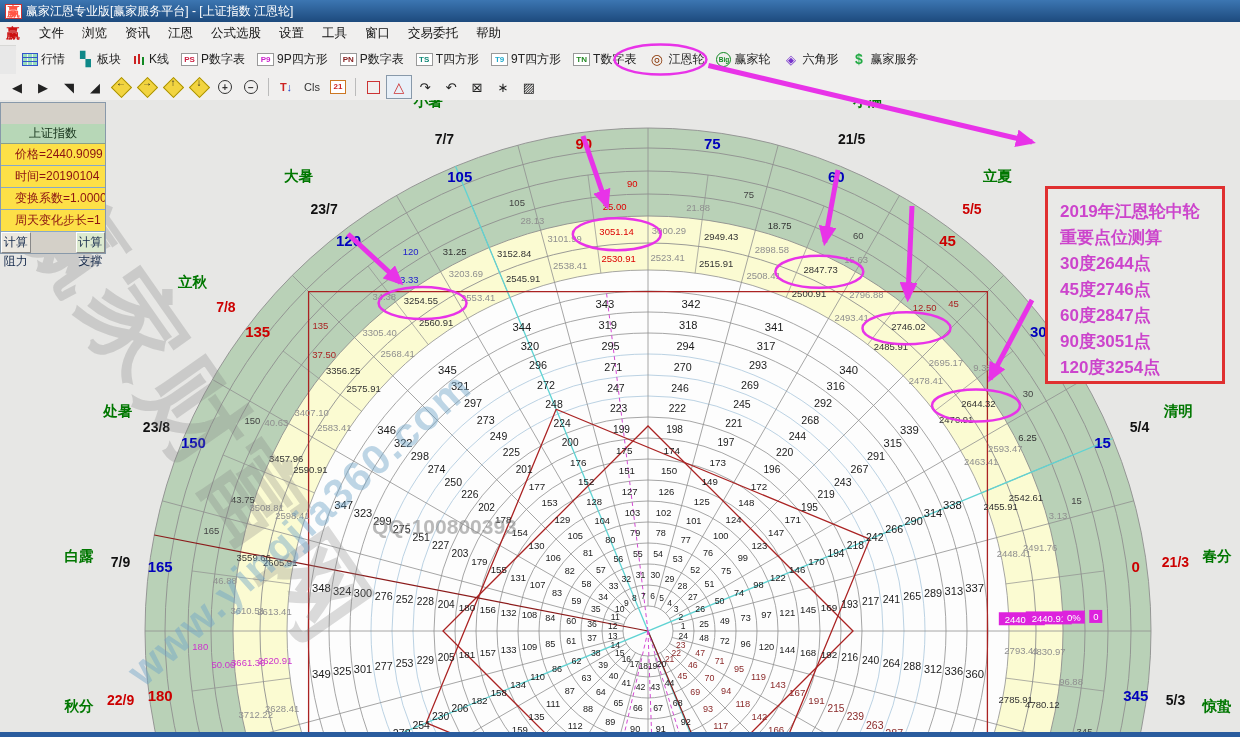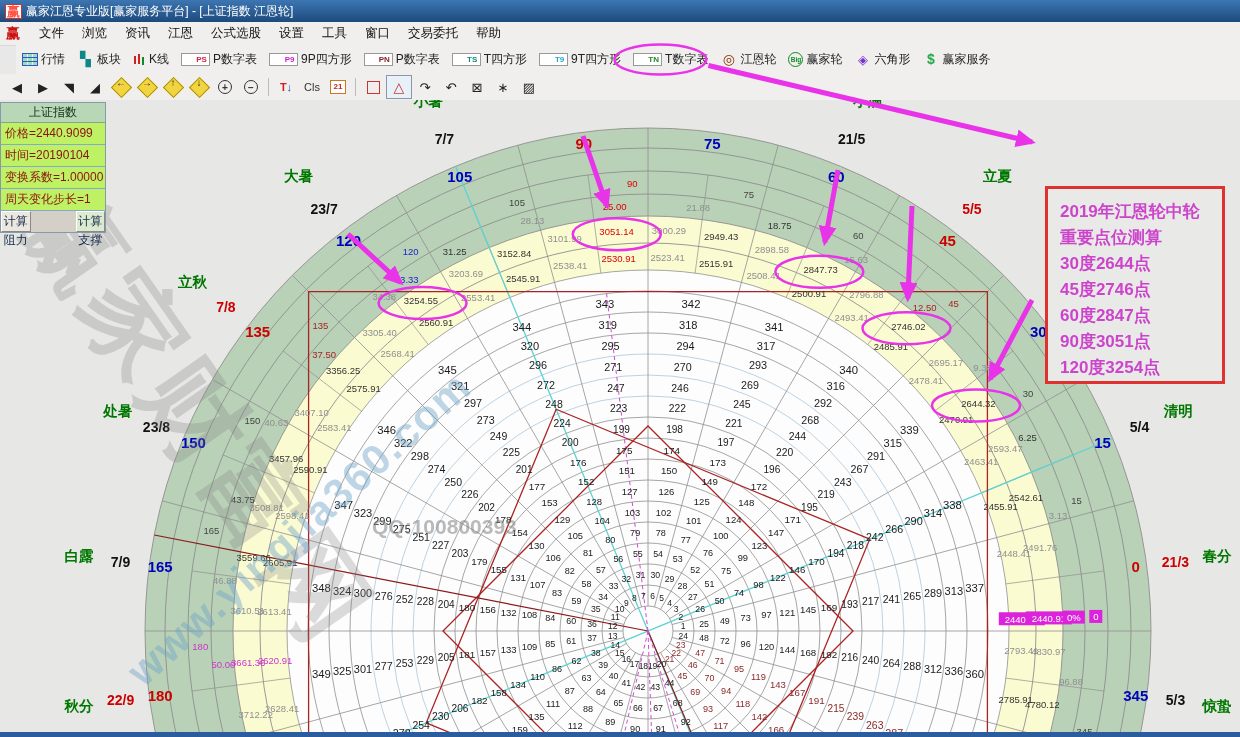--- a/index.html
+++ b/index.html
@@ -26,21 +26,21 @@
     background:
       linear-gradient(#3355cc 1px,transparent 1px) 0 3px/14px 4px repeat-y,
       linear-gradient(90deg,#9db 4px,transparent 0) 0 0/5px 11px repeat-x;}
   .ic-blocks{color:#0e8888;font-size:14px;}
   .ic-kline{width:13px;height:13px;
     background:
       linear-gradient(#cc2222,#cc2222) 1px 3px/2px 8px no-repeat,
       linear-gradient(#cc2222,#cc2222) 5px 1px/2px 10px no-repeat,
       linear-gradient(#118822,#118822) 9px 4px/2px 8px no-repeat;}
   .ic-box{border:1px solid #999;background:#fff;font-size:8px;font-weight:bold;
-    width:15px;height:11px;line-height:11px;text-align:center;padding-left:12px;}
+    width:15px;height:11px;line-height:11px;text-align:center;}
   .ic-wheel{color:#883300;font-weight:bold;font-size:14px;}
   .ic-big{border:1.5px solid #118822;border-radius:50%;width:13px;height:13px;
     font-size:6.5px;color:#118822;font-weight:bold;}
   .ic-hex{color:#7733cc;font-size:13px;}
   .ic-dollar{color:#22aa44;font-weight:bold;font-size:14px;}
   .toolbar2{position:absolute;left:0;top:74px;width:1240px;height:26px;background:#f0efee;
     border-bottom:1px solid #c9c9c7;display:flex;align-items:center;padding-left:4px;}
   .d-btn{width:24px;height:22px;display:flex;align-items:center;justify-content:center;
     border:1px solid transparent;position:relative;}
   .d-btn.pressed{border-color:#8899aa;background:#e8f0f8;}
@@ -68,22 +68,22 @@
     letter-spacing:2px;}
   .wm-brand{position:absolute;left:98px;top:60px;transform:rotate(55deg);
     transform-origin:left top;font-size:100px;font-weight:bold;color:rgba(130,130,130,0.28);
     letter-spacing:6px;}
   .wm-qq{position:absolute;left:372px;top:415px;font-size:21px;font-weight:bold;
     color:rgba(130,130,130,0.55);}
   
   .sidepanel{position:absolute;left:0;top:2px;width:104px;border:1px solid #8899aa;
     background:#d4d0c8;font-size:12px;}
   .sp-title{background:#b7d7b7;color:#15321a;text-align:center;height:19px;line-height:19px;
-    border-bottom:1px solid #8aa08a;}
-  .sp-row{background:#bef264;color:#8b1212;height:21px;line-height:21px;padding-left:4px;
+    border-bottom:1px solid #8aa08a;margin-top:21px;}
+  .sp-row{background:#fde047;color:#8b1212;height:21px;line-height:21px;padding-left:14px;
     border-bottom:1px solid #86a8cc;white-space:nowrap;overflow:hidden;}
   .sp-btns{display:flex;gap:45px;}
   .sp-btn{flex:1;height:19px;line-height:19px;text-align:center;font-size:12px;color:#13284a;
     border:1px solid #888;border-top-color:#fff;border-left-color:#fff;background:#ece8e0;}
   .sp-btn.alt{background:#dcead0;}
   
   .notebox{position:absolute;left:1045px;top:86px;width:180px;height:198px;
     border:3px solid #e03030;background:#e9e9e7;z-index:30;padding:10px 0 0 12px;box-sizing:border-box;}
   .notebox div{color:#cc44cc;font-size:17px;font-weight:bold;line-height:26px;white-space:nowrap;}
   

